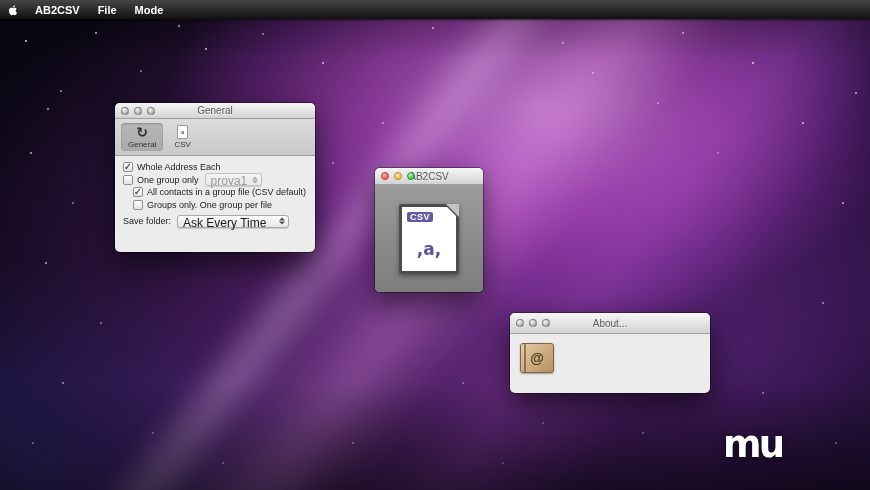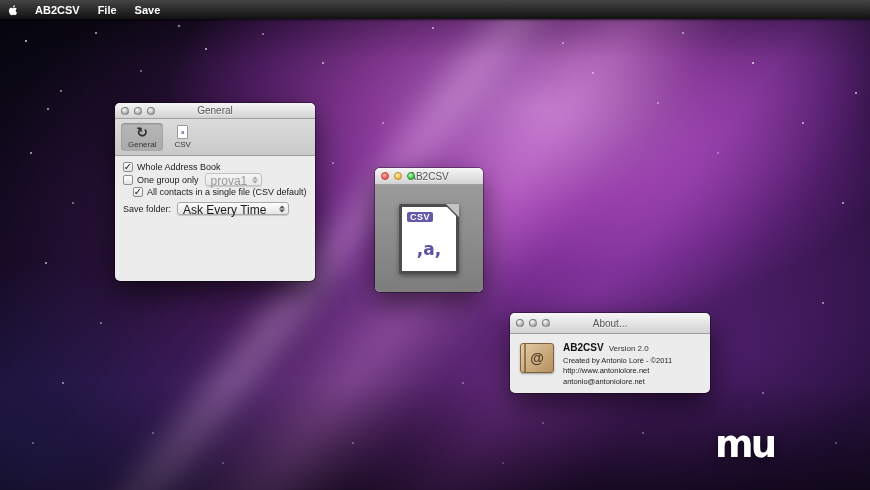--- a/index.html
+++ b/index.html
@@ -71,21 +71,21 @@
     font-size:10px; color:#555; text-shadow:0 1px 0 rgba(255,255,255,.7); }
   .lights { display:flex; gap:5px; margin-left:6px; position:relative; z-index:2; }
   .light { width:8px; height:8px; border-radius:50%;
     background:radial-gradient(circle at 35% 30%, #fdfdfd, #a7a7a7 75%);
     border:1px solid rgba(0,0,0,.3); }
   .light.red   { background:radial-gradient(circle at 35% 30%, #ffb4ae, #f85b52 70%); border-color:#b33e37; }
   .light.yellow{ background:radial-gradient(circle at 35% 30%, #ffe9b0, #f8bd3e 70%); border-color:#b5872c; }
   .light.green { background:radial-gradient(circle at 35% 30%, #c6f2bd, #38c74c 70%); border-color:#2a8f37; }
 
   
-  .general-win { left:115px; top:103px; width:200px; height:178px; }
+  .general-win { left:115px; top:103px; width:200px; height:149px; }
   .toolbar { height:37px; background:linear-gradient(#dcdcdc,#c9c9c9);
     border-bottom:1px solid #9f9f9f; display:flex; align-items:center; padding-left:6px; gap:4px; }
   .tb-item { display:flex; flex-direction:column; align-items:center; justify-content:center;
     padding:2px 7px; border-radius:4px; font-size:8px; color:#333; }
   .tb-item.selected { background:rgba(0,0,0,.16); box-shadow:inset 0 1px 2px rgba(0,0,0,.25); }
   .tb-glyph { font-size:14px; line-height:15px; color:#2e2e2e; font-weight:bold; }
   .csv-doc { width:11px; height:14px; background:#fff; border:1px solid #999; border-radius:1px;
     display:flex; align-items:center; justify-content:center; font-size:6px; color:#655aa8; font-weight:bold; margin-bottom:1px; }
 
   .gw-content { padding:6px 8px 0 8px; font-size:9px; color:#1a1a1a; }
@@ -133,21 +133,21 @@
     font-weight:bold; font-size:14px; color:#4e3b24; box-shadow:0 1px 2px rgba(0,0,0,.35); }
   .book-icon::before { content:""; position:absolute; left:3px; top:0; bottom:0; width:2px;
     background:rgba(90,60,30,.55); }
   .about-text { font-size:7.5px; color:#222; line-height:10.5px; }
   .about-title-line { margin-bottom:1px; }
   .about-appname { font-weight:bold; font-size:10px; color:#111; }
   .about-version { font-size:8px; color:#333; margin-left:3px; }
   .about-link { color:#222; }
 
   
-  .watermark { position:absolute; right:96px; bottom:24px; z-index:30;
+  .watermark { position:absolute; right:88px; bottom:24px; z-index:30;
     font-family:"DejaVu Sans",sans-serif; font-weight:bold; font-size:37px; color:#fff;
     letter-spacing:-3px; text-shadow:0 2px 8px rgba(0,0,0,.55); }
 </style>
 </head>
 <body>
 
 <div class="desktop">
   <div class="streak s4"></div>
   <div class="streak s3"></div>
   <div class="streak s1"></div>
@@ -156,21 +156,21 @@
   <div class="vignette"></div>
 
   <div class="menubar">
     <span class="apple">
       <svg viewBox="0 0 16 16">
           <path fill="#fff" d="M11.6 8.6c0-1.6 1.3-2.4 1.4-2.4-.8-1.1-2-1.3-2.4-1.3-1-.1-2 .6-2.5.6-.5 0-1.3-.6-2.2-.6-1.1 0-2.2.7-2.8 1.7-1.2 2-.3 5 .9 6.6.6.8 1.2 1.7 2.1 1.7.9 0 1.2-.5 2.2-.5s1.3.5 2.2.5c.9 0 1.5-.8 2-1.6.7-.9.9-1.8.9-1.9-.1 0-1.8-.7-1.8-2.8zM9.9 3.8c.5-.6.8-1.4.7-2.2-.7 0-1.5.5-2 1-.4.5-.8 1.3-.7 2.1.8.1 1.5-.4 2-.9z"></path>
         </svg>
     </span>
     <span class="mi appname">AB2CSV</span>
     <span class="mi">File</span>
-    <span class="mi">Save</span>
+    <span class="mi">Mode</span>
   </div>
 
   <div class="window general-win">
     <div class="titlebar">
       <div class="lights">
         <span class="light"></span>
         <span class="light"></span>
         <span class="light"></span>
       </div>
       <span class="title">General</span>
@@ -181,33 +181,37 @@
         <span>General</span>
       </div>
       <div class="tb-item">
         <span class="csv-doc">a</span>
         <span>CSV</span>
       </div>
     </div>
     <div class="gw-content">
       <div class="opt-row">
         <span class="cbox">✓</span>
-        <span>Whole Address Book</span>
+        <span>Whole Address Each</span>
       </div>
       <div class="opt-row">
         <span class="cbox"></span>
         <span>One group only</span>
         <span class="popup disabled">
           <span>prova1</span>
           <span class="arrows"></span>
         </span>
       </div>
       <div class="opt-row indent">
         <span class="cbox">✓</span>
-        <span>All contacts in a single file (CSV default)</span>
+        <span>All contacts in a group file (CSV default)</span>
+      </div>
+      <div class="opt-row indent">
+        <span class="cbox"></span>
+        <span>Groups only. One group per file</span>
       </div>
       <div class="save-row">
         <span>Save folder:</span>
         <span class="popup">
           <span>Ask Every Time</span>
           <span class="arrows"></span>
         </span>
       </div>
     </div>
   </div>
@@ -234,26 +238,17 @@
     <div class="titlebar">
       <div class="lights">
         <span class="light"></span>
         <span class="light"></span>
         <span class="light"></span>
       </div>
       <span class="title">About...</span>
     </div>
     <div class="about-body">
       <div class="book-icon">@</div>
-      <div class="about-text">
-        <div class="about-title-line">
-          <span class="about-appname">AB2CSV</span>
-          <span class="about-version">Version 2.0</span>
-        </div>
-        <div>Created by Antonio Lorè - ©2011</div>
-        <div class="about-link">http://www.antoniolore.net</div>
-        <div class="about-link">antonio@antoniolore.net</div>
-      </div>
     </div>
   </div>
 
   <div class="watermark">mu</div>
 </div>
 
 </body></html>

